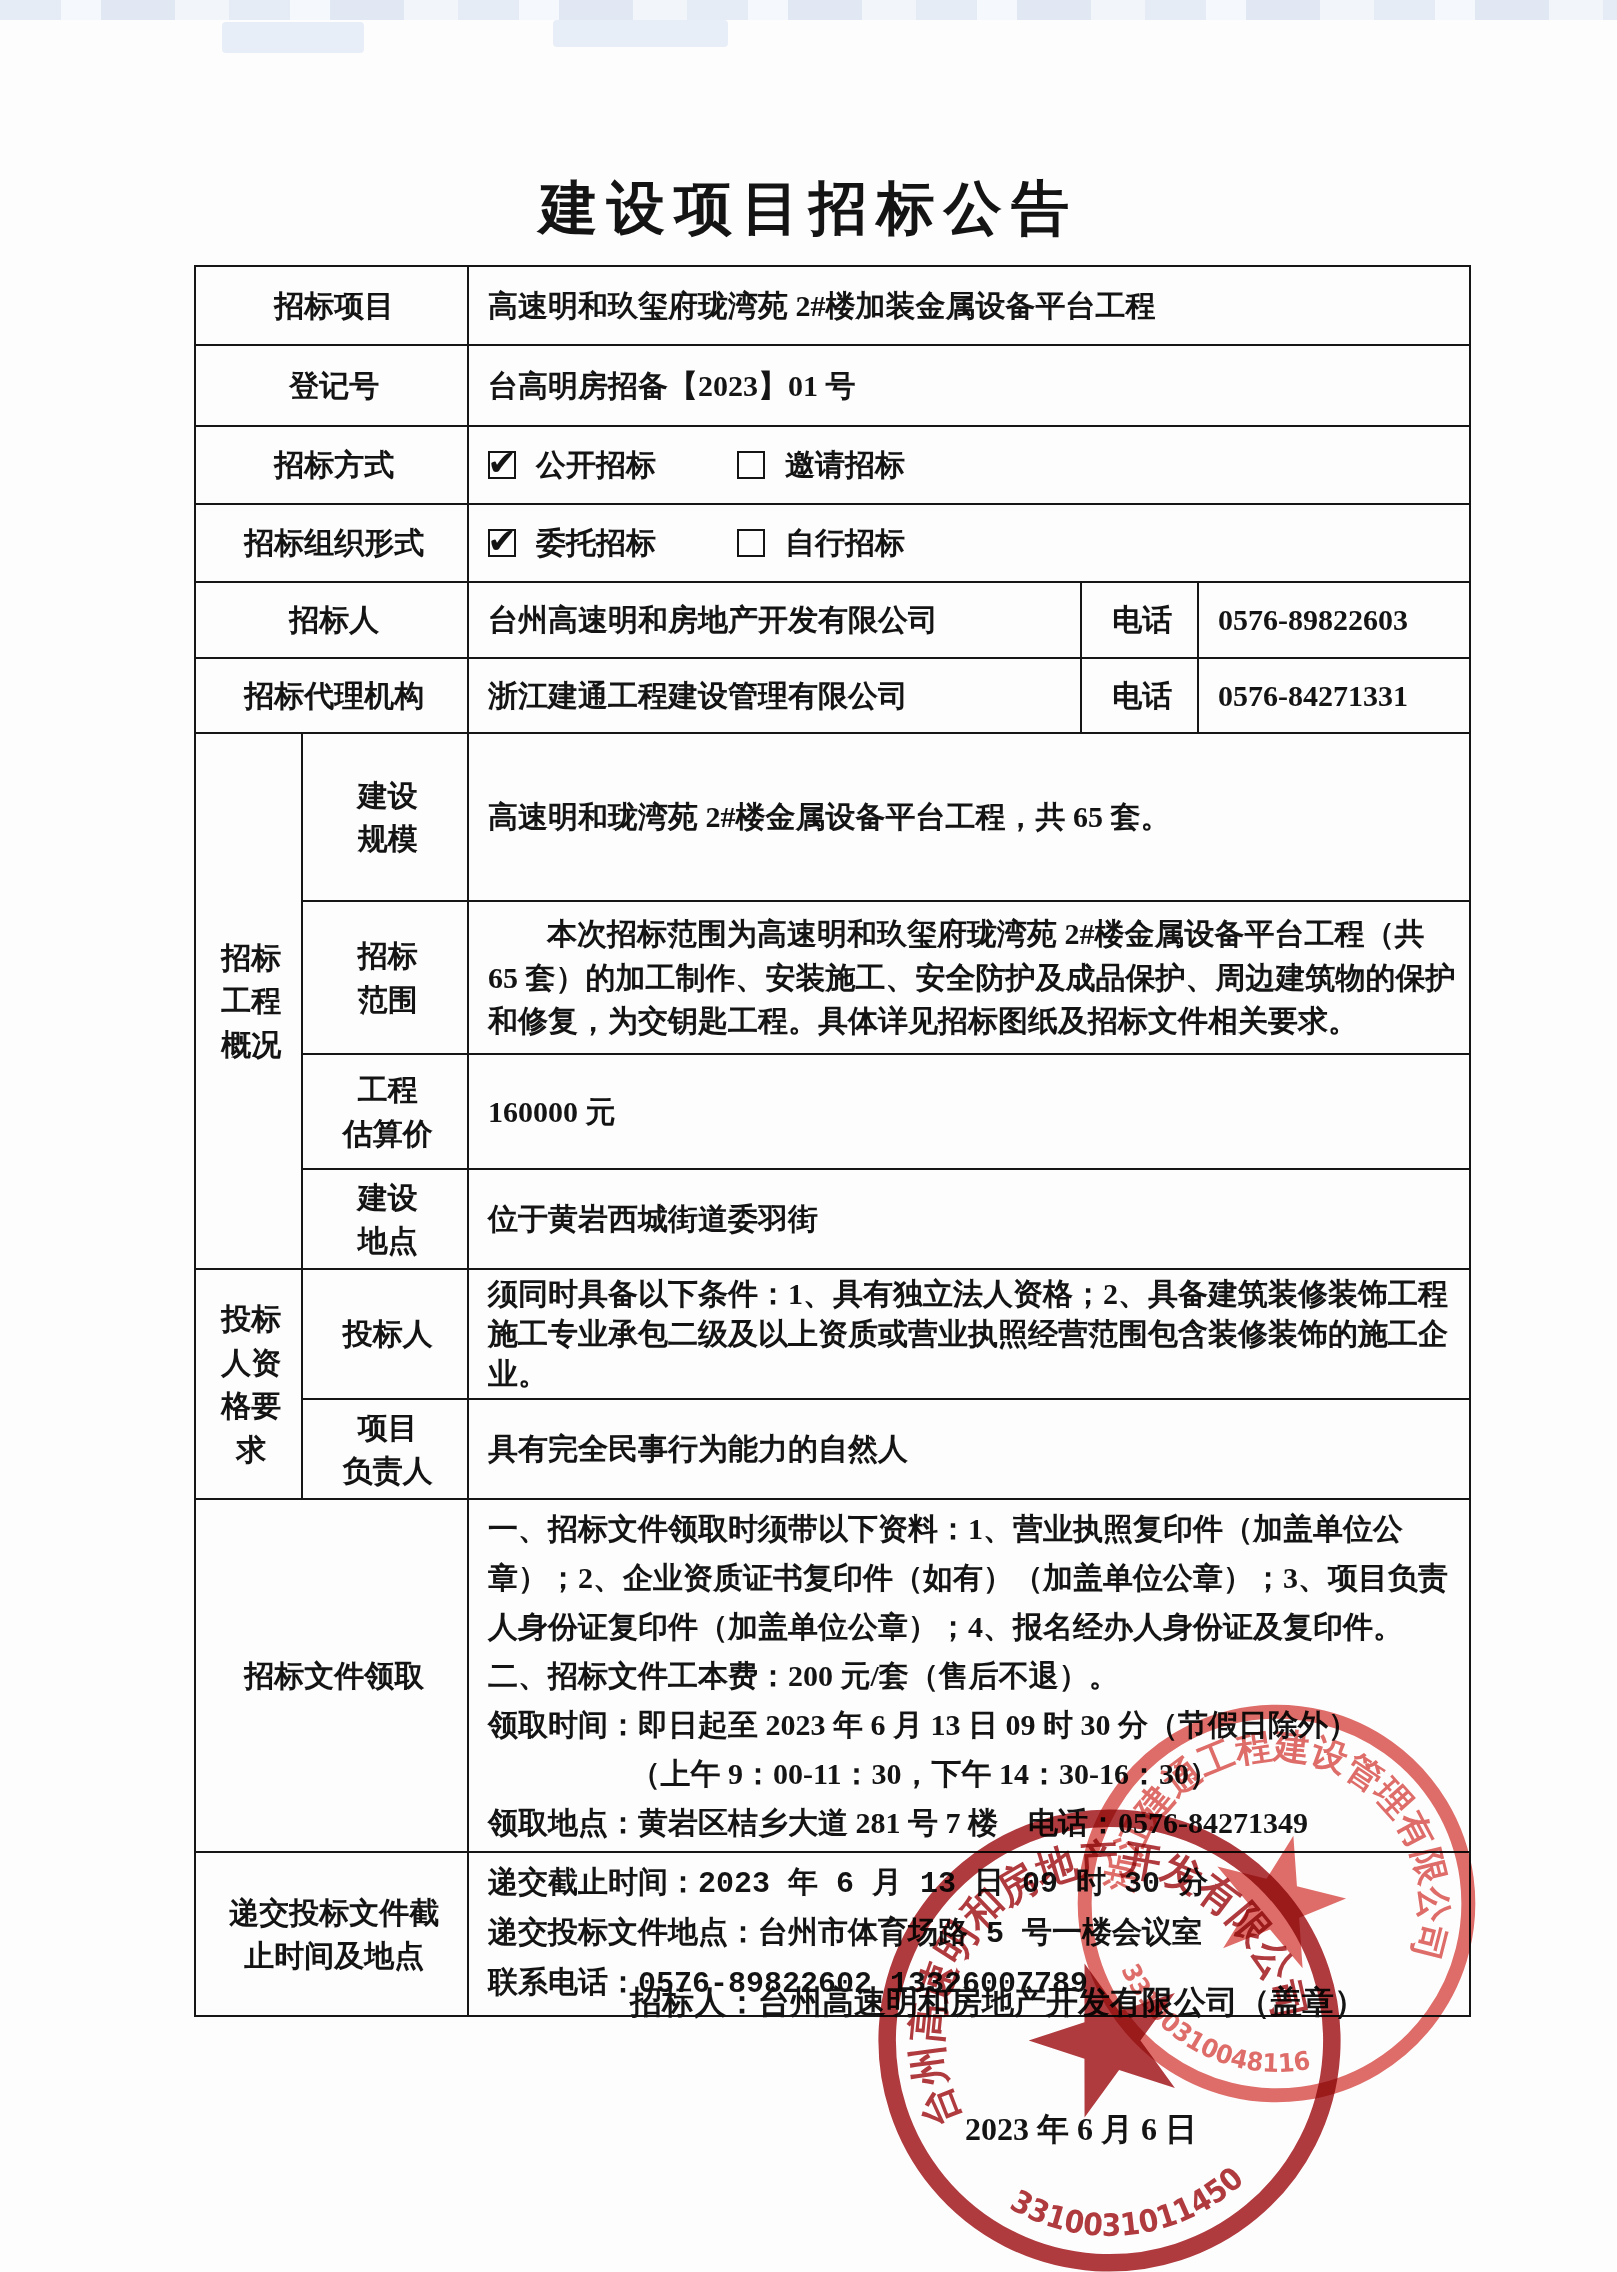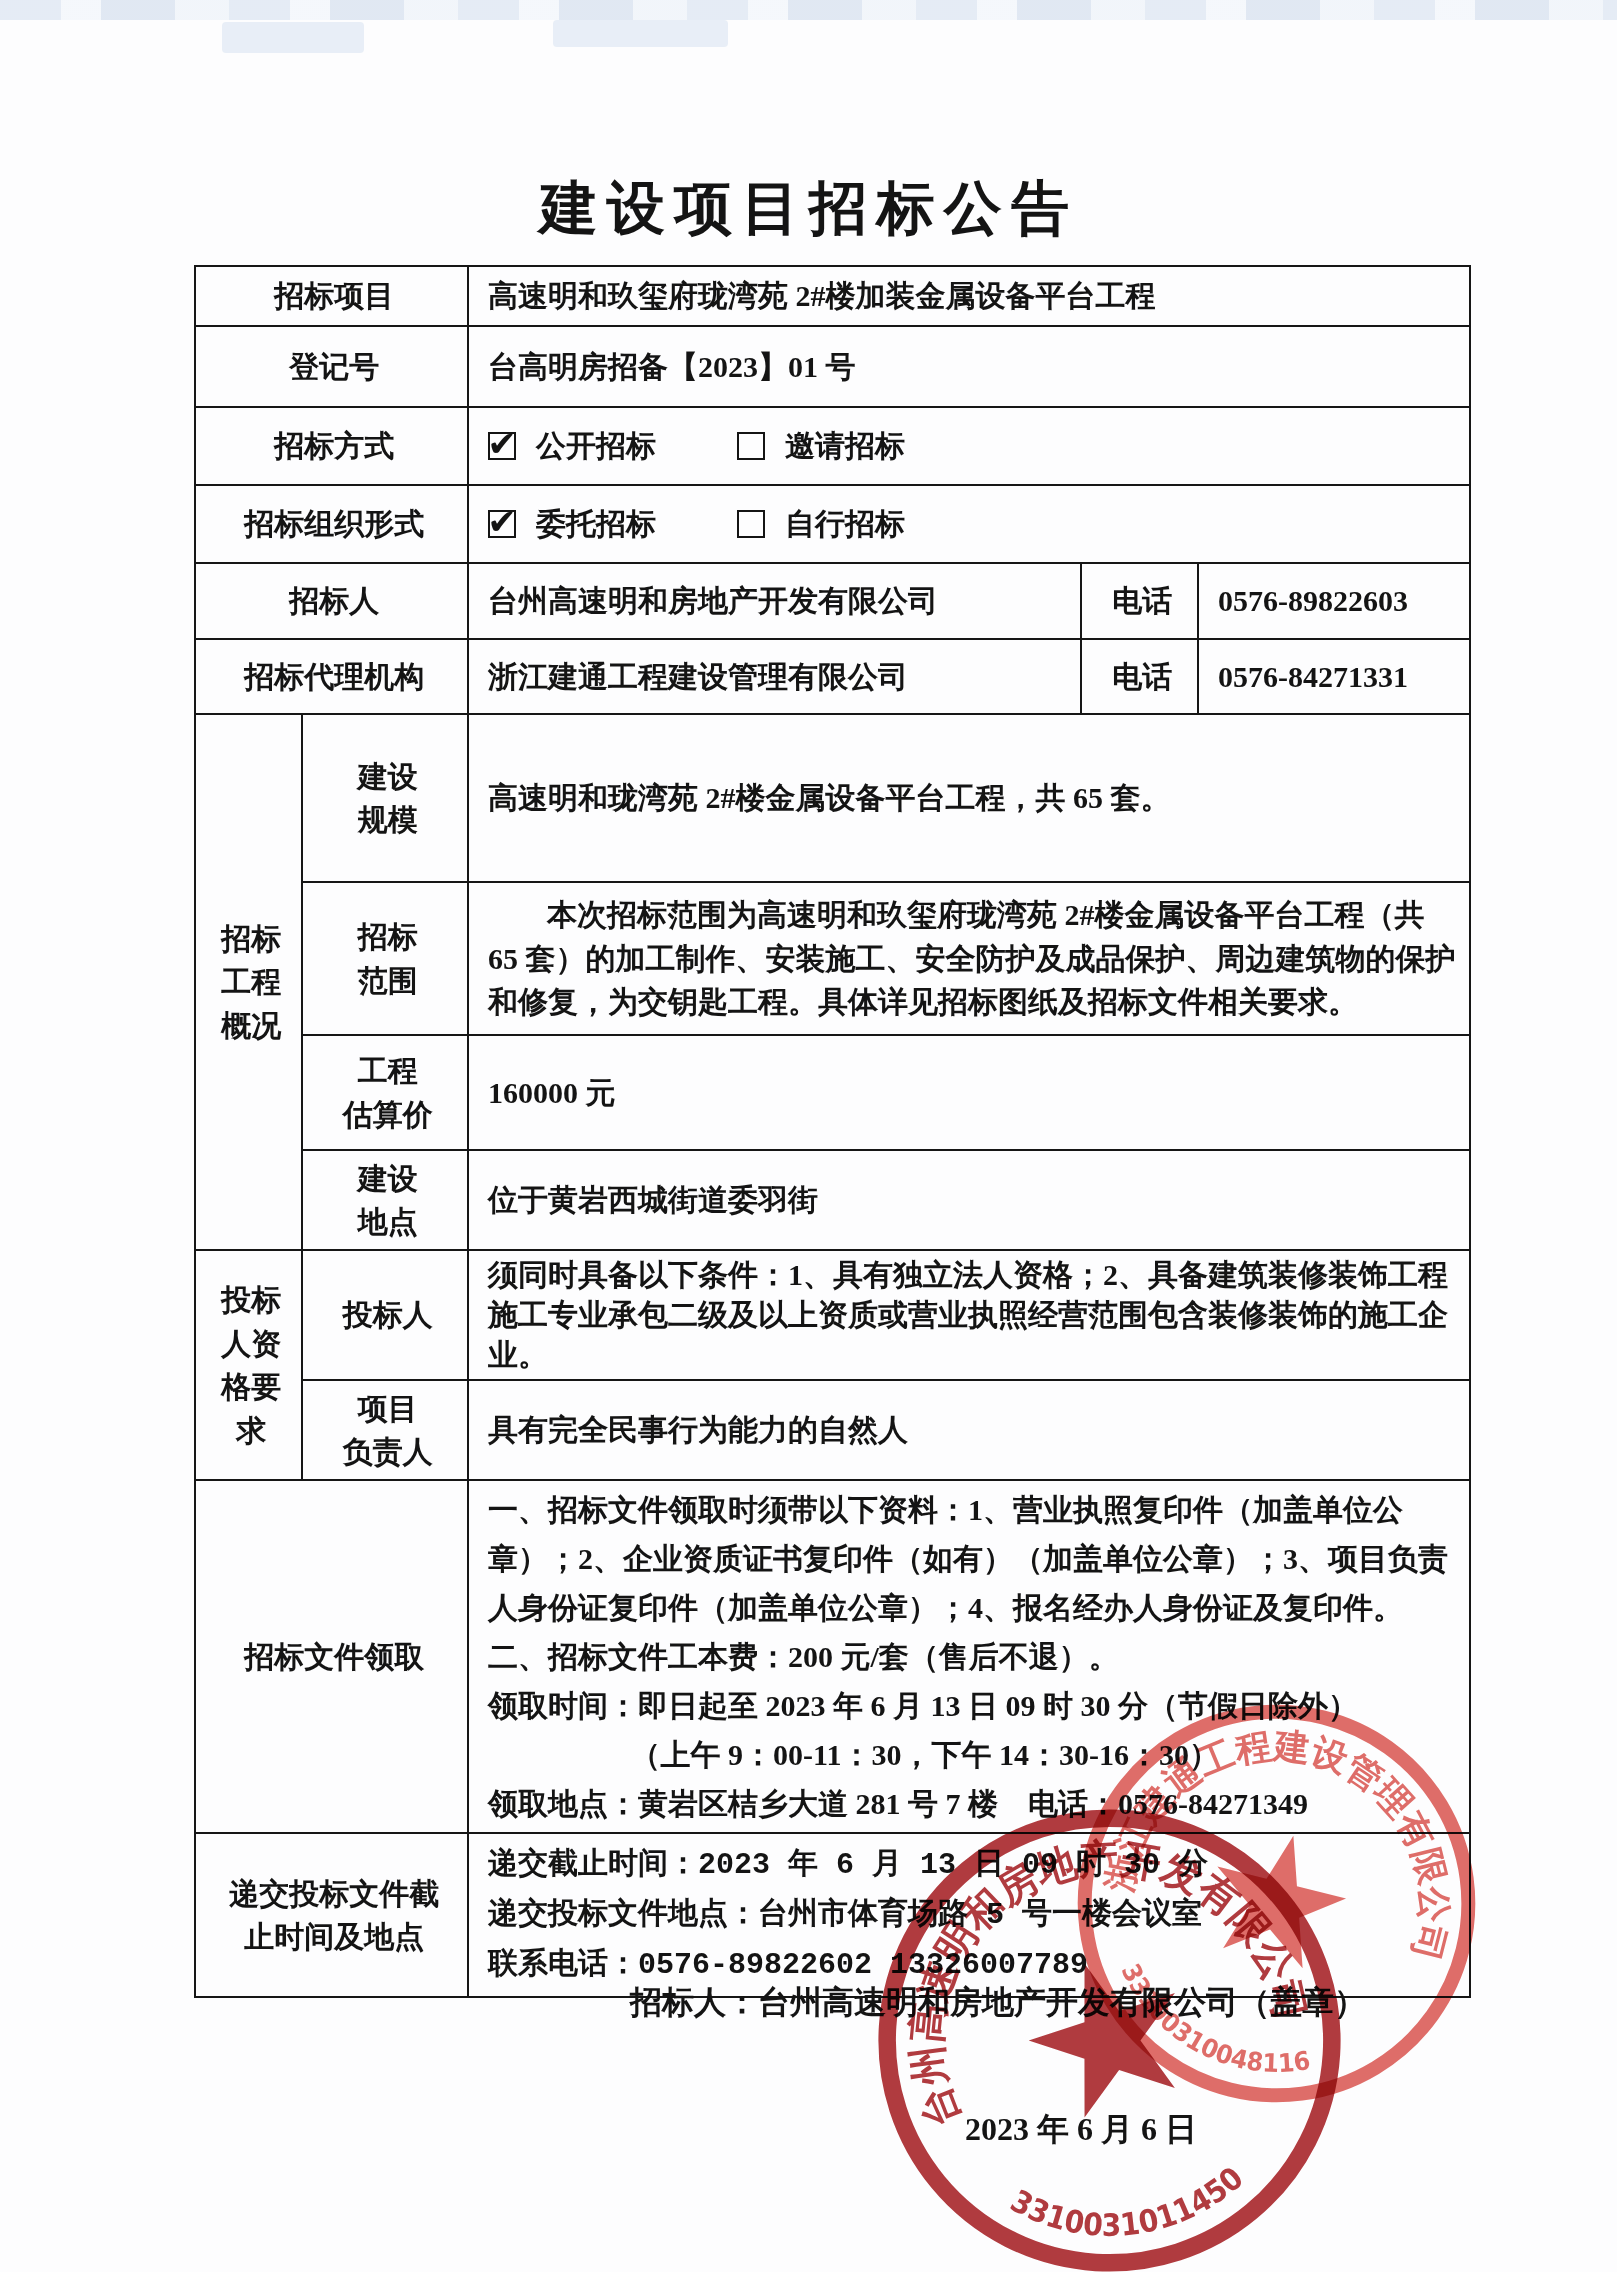--- a/index.html
+++ b/index.html
@@ -28,21 +28,21 @@
   }
   table.doc td{
     border:2.7px solid #161616;vertical-align:middle;
     font-size:30px;font-weight:bold;line-height:1.45;
     padding:4px 13.5px 4px 19px;overflow:hidden;
   }
   td.lab{
     text-align:center;padding:4px 5.4px;white-space:pre-line;
     font-size:31px;line-height:1.5;
   }
-  tr.r1{height:60px}tr.r2{height:81px}tr.r3{height:78px}tr.r4{height:78px}
+  tr.r1{height:79px}tr.r2{height:81px}tr.r3{height:78px}tr.r4{height:78px}
   tr.r5{height:76px}tr.r6{height:75px}tr.r7{height:168px}tr.r8{height:153px}
   tr.r9{height:115px}tr.r10{height:100px}tr.r11{height:98px}tr.r12{height:100px}
   tr.r13{height:346px}tr.r14{height:164px}
 
   .opts{display:flex;align-items:center;}
   .opt{display:flex;align-items:center;margin-right:81px;}
   .cb{
     position:relative;width:24px;height:24px;border:2.7px solid #141414;
     margin-right:20px;flex:0 0 auto;
   }

